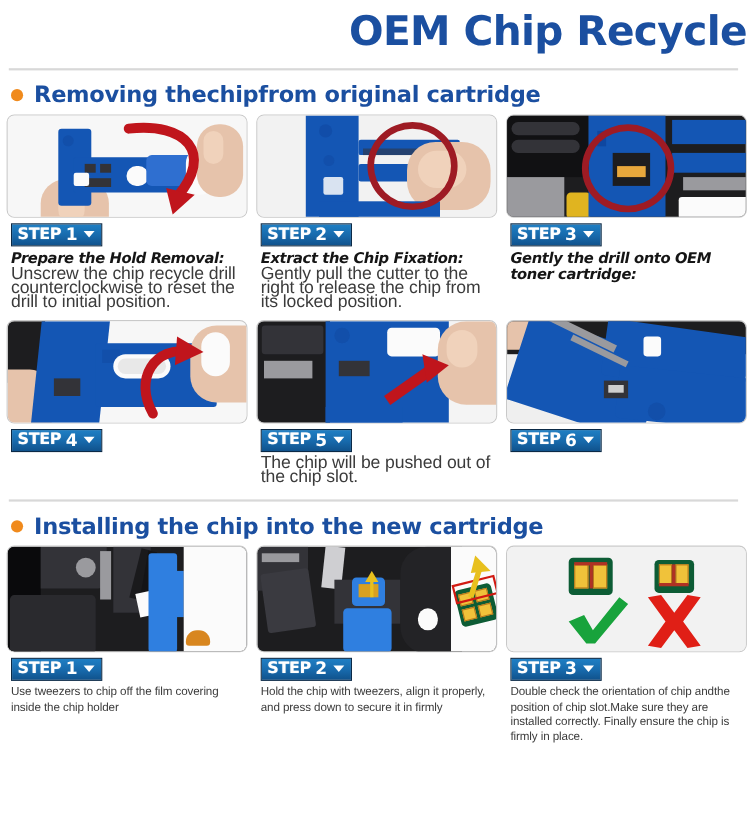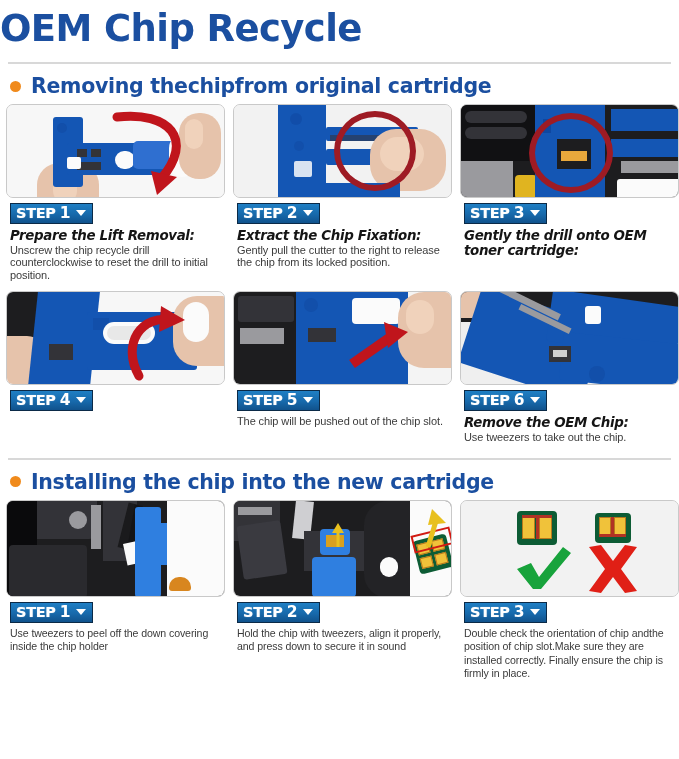--- a/index.html
+++ b/index.html
@@ -8,21 +8,21 @@
     width: 679px;
     height: 759px;
     background: #ffffff;
     font-family: "Liberation Sans", sans-serif;
     overflow: hidden;
   }
   .page { width: 679px; height: 759px; position: relative; }
 
   
   .title {
-    text-align: left;
+    text-align: right;
     color: #1b4fa0;
     font-weight: bold;
     font-size: 37px;
     line-height: 43px;
     letter-spacing: -0.6px;
     padding-top: 7px;
     font-family: "DejaVu Sans", sans-serif;
   }
   .title .l2 { display: block; }
 
@@ -104,21 +104,21 @@
     font-style: italic;
     font-weight: bold;
     font-size: 13.4px;
     line-height: 15px;
     color: #151515;
     font-family: "DejaVu Sans", sans-serif;
     letter-spacing: -0.35px;
     margin-bottom: 1px;
   }
   .cap-body {
-    font-size: 11px;
+    font-size: 16px;
     line-height: 12.4px;
     color: #3b3b3b;
     letter-spacing: -0.1px;
   }
   .cap-body.plain { font-size: 10.6px; line-height: 13.5px; }
 
   .row-gap { height: 10px; }
 
   
   .ph { position: absolute; }
@@ -196,21 +196,21 @@
         </svg>
       </div>
       <div class="badge-wrap">
         <span class="badge">
           <span class="word">STEP</span>
           <span class="num">1</span>
           <span class="caret"></span>
         </span>
       </div>
       <div class="cap">
-        <div class="cap-title">Prepare the Lift Removal:</div>
+        <div class="cap-title">Prepare the Hold Removal:</div>
         <div class="cap-body">Unscrew the chip recycle drill counterclockwise to reset the drill to initial position.</div>
       </div>
     </div>
 
     <div class="cell">
       <div class="photo">
         <div class="ph" style="left:0;top:0;width:219px;height:94px;background:#f2f2f2;"></div>
         <div class="ph blue" style="left:44px;top:0;width:48px;height:94px;"></div>
         <div class="ph blue2" style="left:56px;top:8px;width:12px;height:12px;border-radius:50%;opacity:.55;"></div>
         <div class="ph blue2" style="left:60px;top:36px;width:10px;height:10px;border-radius:50%;opacity:.45;"></div>
@@ -343,24 +343,20 @@
         <div class="ph white" style="left:124px;top:14px;width:16px;height:18px;border-radius:3px;"></div>
         <div class="ph blue2" style="left:128px;top:74px;width:16px;height:16px;border-radius:50%;opacity:.5;"></div>
       </div>
       <div class="badge-wrap">
         <span class="badge">
           <span class="word">STEP</span>
           <span class="num">6</span>
           <span class="caret"></span>
         </span>
       </div>
-      <div class="cap">
-        <div class="cap-title">Remove the OEM Chip:</div>
-        <div class="cap-body">Use tweezers to take out the chip.</div>
-      </div>
     </div>
   </div>
 
   <div class="rule" style="margin-top:14px;"></div>
 
   <div class="section-head">
     <span class="bullet"></span>
     <span class="section-title">Installing the chip into the new cartridge</span>
   </div>
 
@@ -384,21 +380,21 @@
         <div class="ph" style="left:162px;top:76px;width:22px;height:14px;background:#d8861f;border-radius:10px 10px 3px 3px;"></div>
       </div>
       <div class="badge-wrap">
         <span class="badge">
           <span class="word">STEP</span>
           <span class="num">1</span>
           <span class="caret"></span>
         </span>
       </div>
       <div class="cap">
-        <div class="cap-body plain">Use tweezers to peel off the down covering inside the chip holder</div>
+        <div class="cap-body plain">Use tweezers to chip off the film covering inside the chip holder</div>
       </div>
     </div>
 
     <div class="cell">
       <div class="photo tall">
         <div class="ph dark" style="left:0;top:0;width:219px;height:97px;"></div>
         <div class="ph dark2" style="left:0;top:0;width:46px;height:40px;"></div>
         <div class="ph grey" style="left:4px;top:6px;width:34px;height:8px;"></div>
         <div class="ph" style="left:6px;top:22px;width:44px;height:54px;background:#3a3a40;transform:rotate(-8deg);border-radius:3px;"></div>
         <div class="ph" style="left:60px;top:0;width:18px;height:38px;background:#cfcfd2;transform:rotate(6deg);"></div>
@@ -426,21 +422,21 @@
         </svg>
       </div>
       <div class="badge-wrap">
         <span class="badge">
           <span class="word">STEP</span>
           <span class="num">2</span>
           <span class="caret"></span>
         </span>
       </div>
       <div class="cap">
-        <div class="cap-body plain">Hold the chip with tweezers, align it properly, and press down to secure it in sound</div>
+        <div class="cap-body plain">Hold the chip with tweezers, align it properly, and press down to secure it in firmly</div>
       </div>
     </div>
 
     <div class="cell">
       <div class="photo tall">
         <div class="ph" style="left:0;top:0;width:219px;height:97px;background:#f2f2f2;"></div>
 
         <div class="chipicon" style="left:56px;top:10px;width:40px;height:34px;">
           <div class="pad" style="left:5px;top:6px;width:13px;height:22px;"></div>
           <div class="pad" style="left:22px;top:6px;width:13px;height:22px;"></div>

